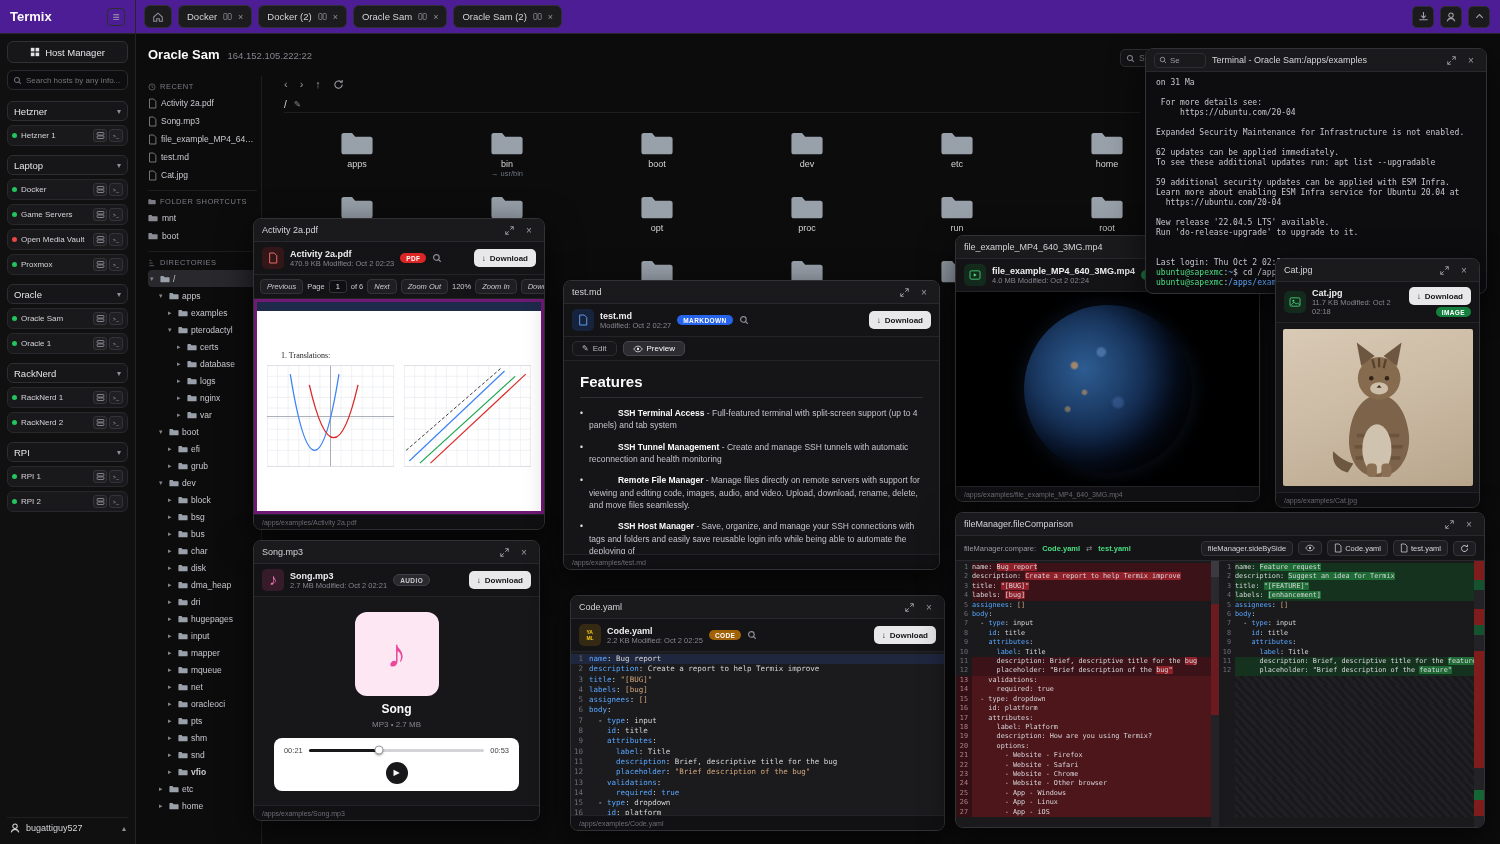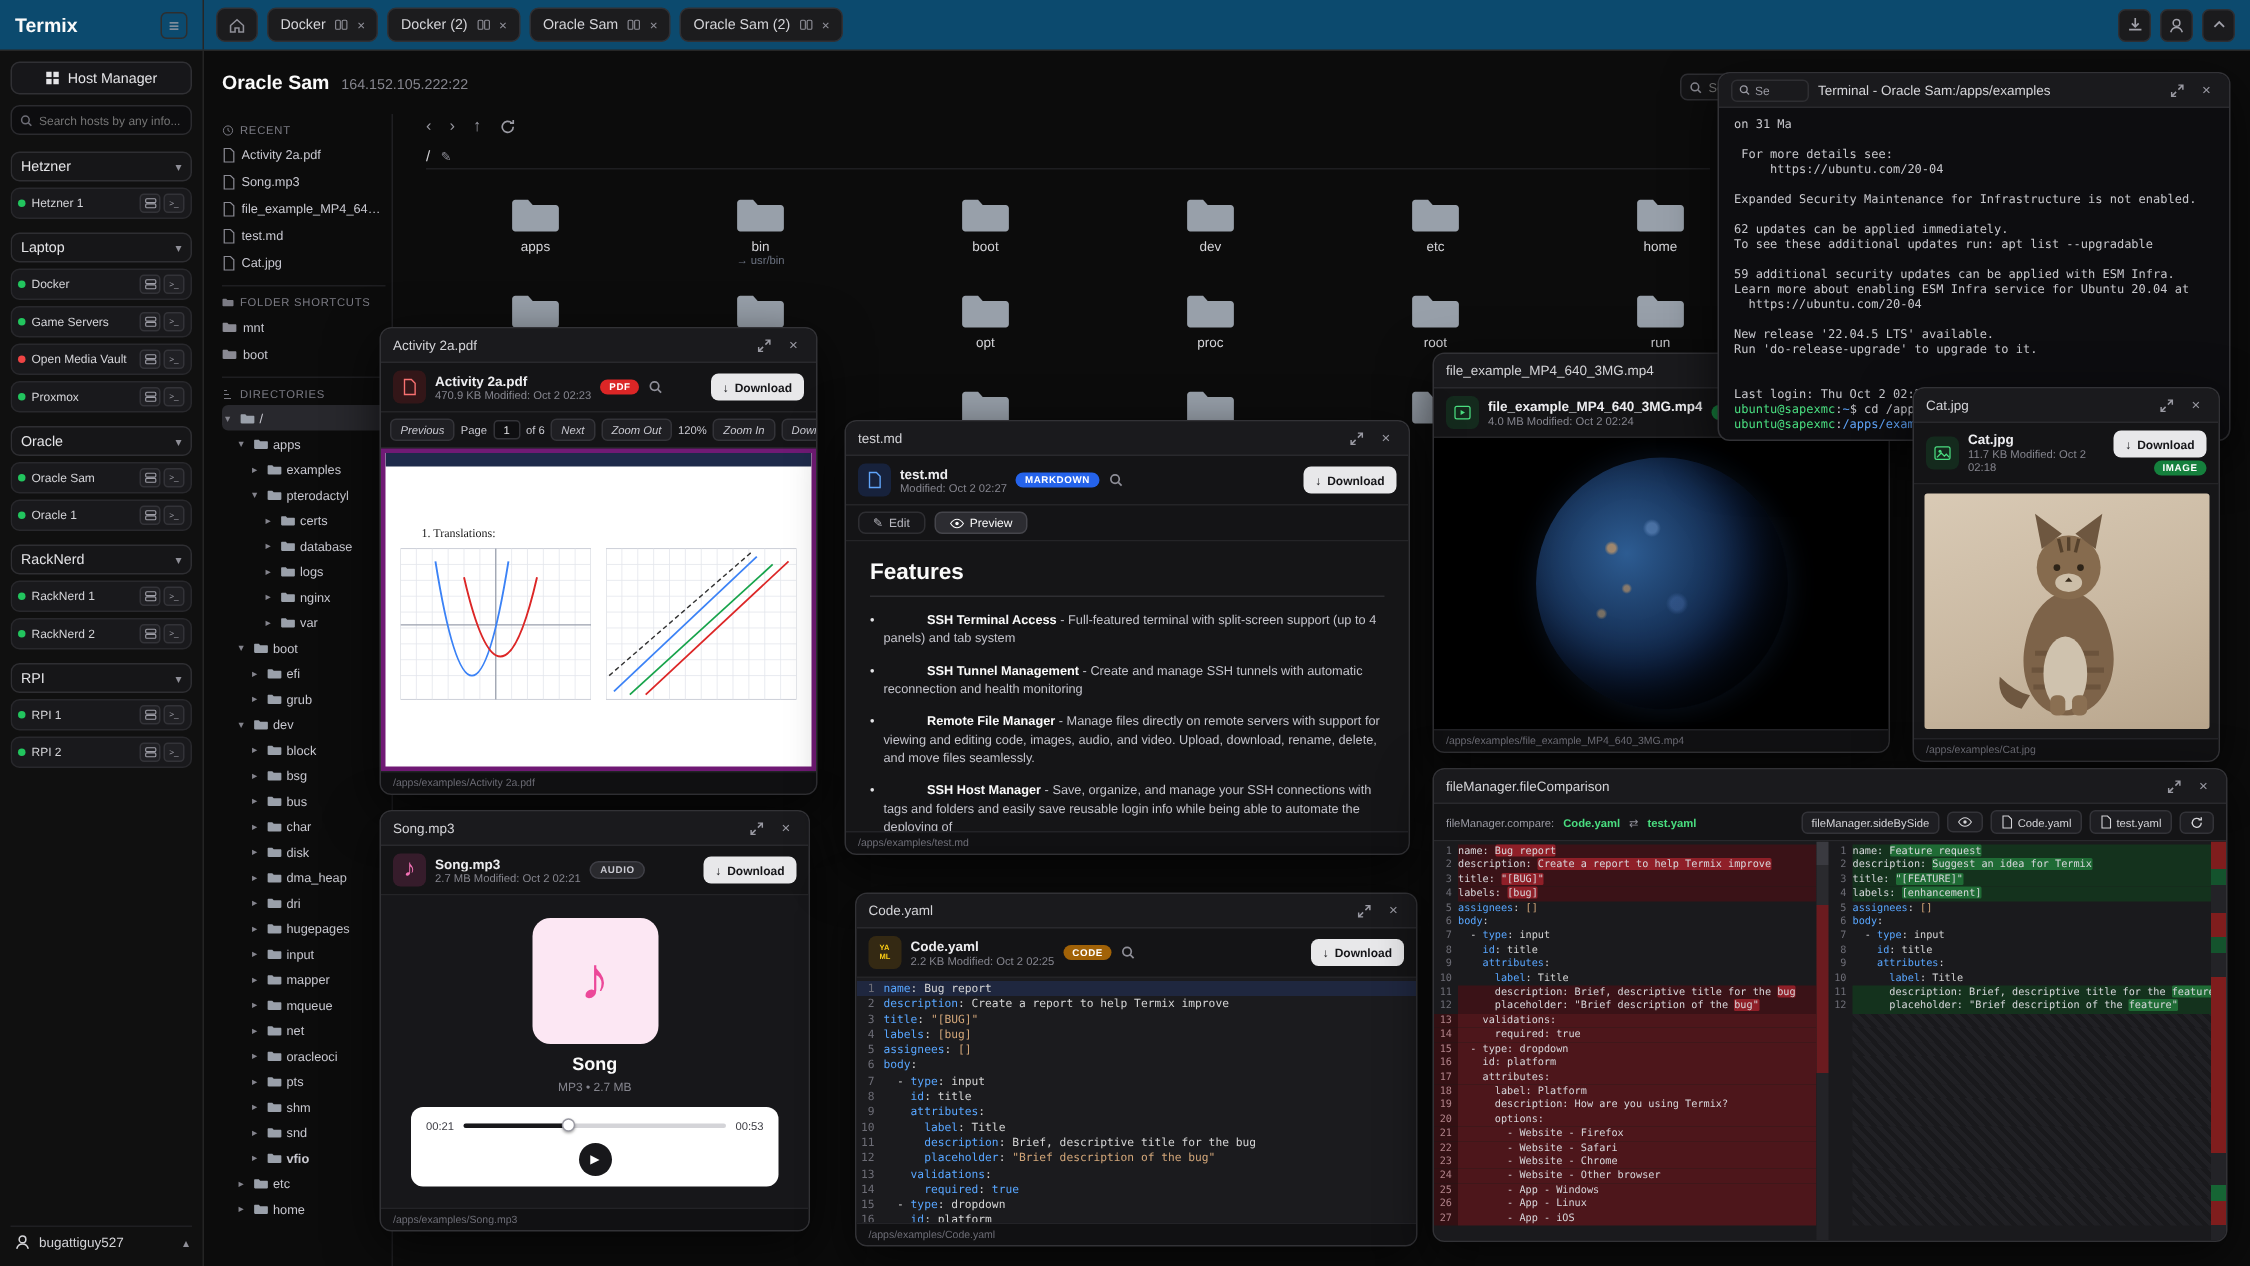--- a/index.html
+++ b/index.html
@@ -2,21 +2,21 @@
 <html><head>
 <meta charset="utf-8">
 <style>
   * { margin:0; padding:0; box-sizing:border-box; }
   html,body { width:1500px; height:844px; overflow:hidden; background:#0a0a0a; color:#e4e4e7;
     font-family:"Liberation Sans","DejaVu Sans",sans-serif; }
   .app { position:relative; width:1500px; height:844px; background:#0c0c0c; }
   svg { display:block; }
 
   
-  .topbar { position:absolute; left:0; top:0; right:0; height:34px; background:#0c4a6e;
+  .topbar { position:absolute; left:0; top:0; right:0; height:34px; background:#4c1d95;
     border-bottom:1px solid #262626; display:flex; align-items:center; z-index:30; }
   .brand { width:136px; height:100%; border-right:1px solid #262626; display:flex; align-items:center;
     justify-content:space-between; padding:0 10px; font-weight:bold; font-size:13px; color:#fafafa; }
   .burger { color:#a1a1aa; font-size:12px; border:1px solid #2e2e2e; border-radius:4px; width:18px; height:18px;
     display:flex; align-items:center; justify-content:center; }
   .tabs { display:flex; align-items:center; gap:6px; padding:0 8px; flex:1; }
   .tab { height:23px; background:#1c1c1e; border:1px solid #303034; border-radius:6px; display:flex;
     align-items:center; gap:6px; padding:0 8px; font-size:9.5px; color:#d4d4d8; white-space:nowrap; }
   .tab.home { width:28px; justify-content:center; color:#c4c4cc; }
   .ticon { color:#8f8f98; font-size:9px; display:flex; align-items:center; }
@@ -1016,29 +1016,29 @@
           </svg>
         </div>
         <div class="tile-name">proc</div>
       </div>
       <div class="tile">
         <div class="tile-ico">
           <svg width="34" height="26" viewBox="0 0 24 18">
             <path d="M1 3.5C1 2.7 1.7 2 2.5 2h6l2.2 2.5H21.5c.8 0 1.5.7 1.5 1.5v9.5c0 .8-.7 1.5-1.5 1.5h-19C1.7 17 1 16.3 1 15.5z" fill="currentColor"></path>
           </svg>
         </div>
-        <div class="tile-name">root</div>
+        <div class="tile-name">run</div>
       </div>
       <div class="tile">
         <div class="tile-ico">
           <svg width="34" height="26" viewBox="0 0 24 18">
             <path d="M1 3.5C1 2.7 1.7 2 2.5 2h6l2.2 2.5H21.5c.8 0 1.5.7 1.5 1.5v9.5c0 .8-.7 1.5-1.5 1.5h-19C1.7 17 1 16.3 1 15.5z" fill="currentColor"></path>
           </svg>
         </div>
-        <div class="tile-name">run</div>
+        <div class="tile-name">root</div>
       </div>
       <div class="tile">
         <div class="tile-ico">
           <svg width="34" height="26" viewBox="0 0 24 18">
             <path d="M1 3.5C1 2.7 1.7 2 2.5 2h6l2.2 2.5H21.5c.8 0 1.5.7 1.5 1.5v9.5c0 .8-.7 1.5-1.5 1.5h-19C1.7 17 1 16.3 1 15.5z" fill="currentColor"></path>
           </svg>
         </div>
         <div class="tile-name"></div>
       </div>
       <div class="tile">

